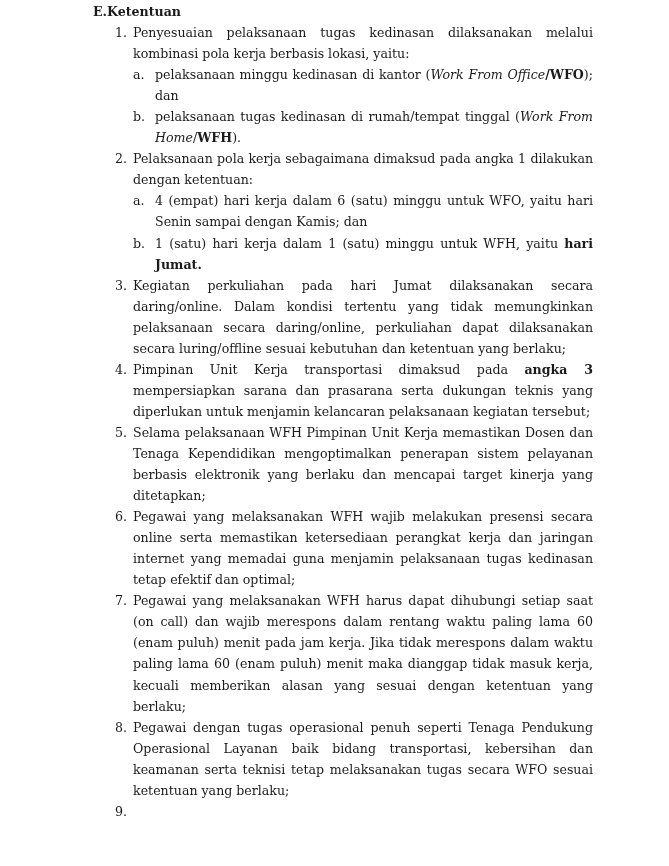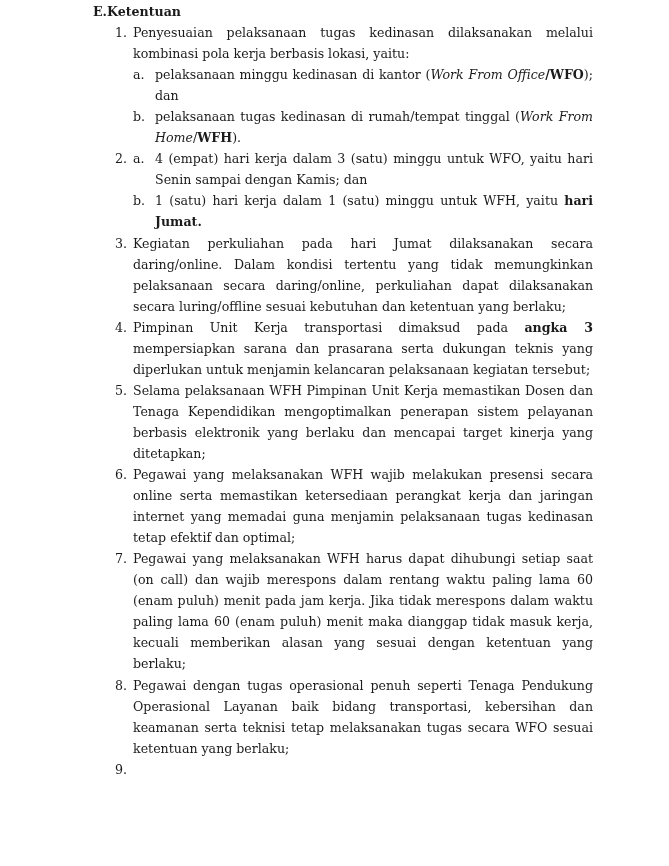--- a/index.html
+++ b/index.html
@@ -62,23 +62,24 @@
             </div>
             <div class="sub">
               <div class="marker">b.</div>
               <div class="body"><span class="sg-n">pelaksanaan tugas kedinasan di rumah/tempat tinggal (</span><span class="sg-bi">Work From Home</span><span class="sg-n">/</span><span class="sg-b">WFH</span><span class="sg-n">).</span></div>
             </div>
           </div>
         </div>
         <div class="item">
           <div class="marker">2.</div>
           <div class="body">
+            <span class="itext"><span class="sg-n">Pelaksanaan pola kerja sebagaimana dimaksud pada angka 1 dilakukan dengan ketentuan:</span></span>
             <div class="sub">
               <div class="marker">a.</div>
-              <div class="body"><span class="sg-n">4 (empat) hari kerja dalam 3 (satu) minggu untuk WFO, yaitu hari Senin sampai dengan Kamis; dan</span></div>
+              <div class="body"><span class="sg-n">4 (empat) hari kerja dalam 6 (satu) minggu untuk WFO, yaitu hari Senin sampai dengan Kamis; dan</span></div>
             </div>
             <div class="sub">
               <div class="marker">b.</div>
               <div class="body"><span class="sg-n">1 (satu) hari kerja dalam 1 (satu) minggu untuk WFH, yaitu </span><span class="sg-b">hari Jumat.</span></div>
             </div>
           </div>
         </div>
         <div class="item">
           <div class="marker">3.</div>
           <div class="body">

